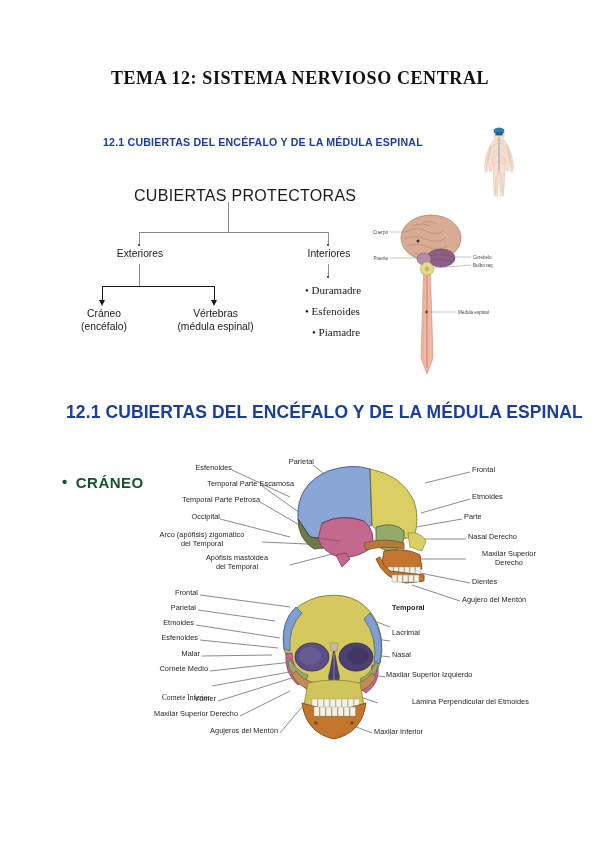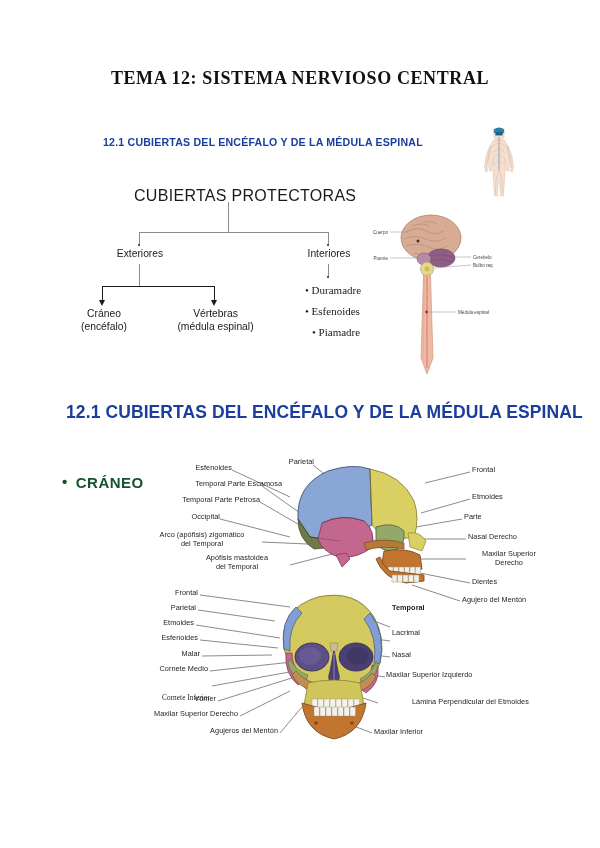--- a/index.html
+++ b/index.html
@@ -436,21 +436,21 @@
         <rect x="78" y="120" width="5.4" height="9"></rect>
           <rect x="84" y="120" width="5.4" height="9"></rect>
         <rect x="90" y="120" width="5.4" height="9"></rect>
       </g>
 
       <circle cx="56" cy="136" r="1.8" fill="#7b4c1d"></circle>
       <circle cx="92" cy="136" r="1.8" fill="#7b4c1d"></circle>
     </svg>
 
     <div class="skull-label l" style="left:0px; top:9px; width:92px;">Esfenoides</div>
-    <div class="skull-label l" style="left:4px; top:25px; width:138px;">Temporal Parte Escamosa</div>
+    <div class="skull-label l" style="left:16px; top:25px; width:138px;">Temporal Parte Escamosa</div>
     <div class="skull-label l" style="left:0px; top:41px; width:120px;">Temporal Parte Petrosa</div>
     <div class="skull-label l" style="left:0px; top:58px; width:80px;">Occipital</div>
     <div class="skull-label c" style="left:2px; top:76px; width:120px;">
       <span>Arco (apófisis) zigomático</span><br>
       <span>del Temporal</span>
     </div>
     <div class="skull-label c" style="left:44px; top:99px; width:106px;">
       <span>Apófisis mastoidea</span><br>
       <span>del Temporal</span>
     </div>

